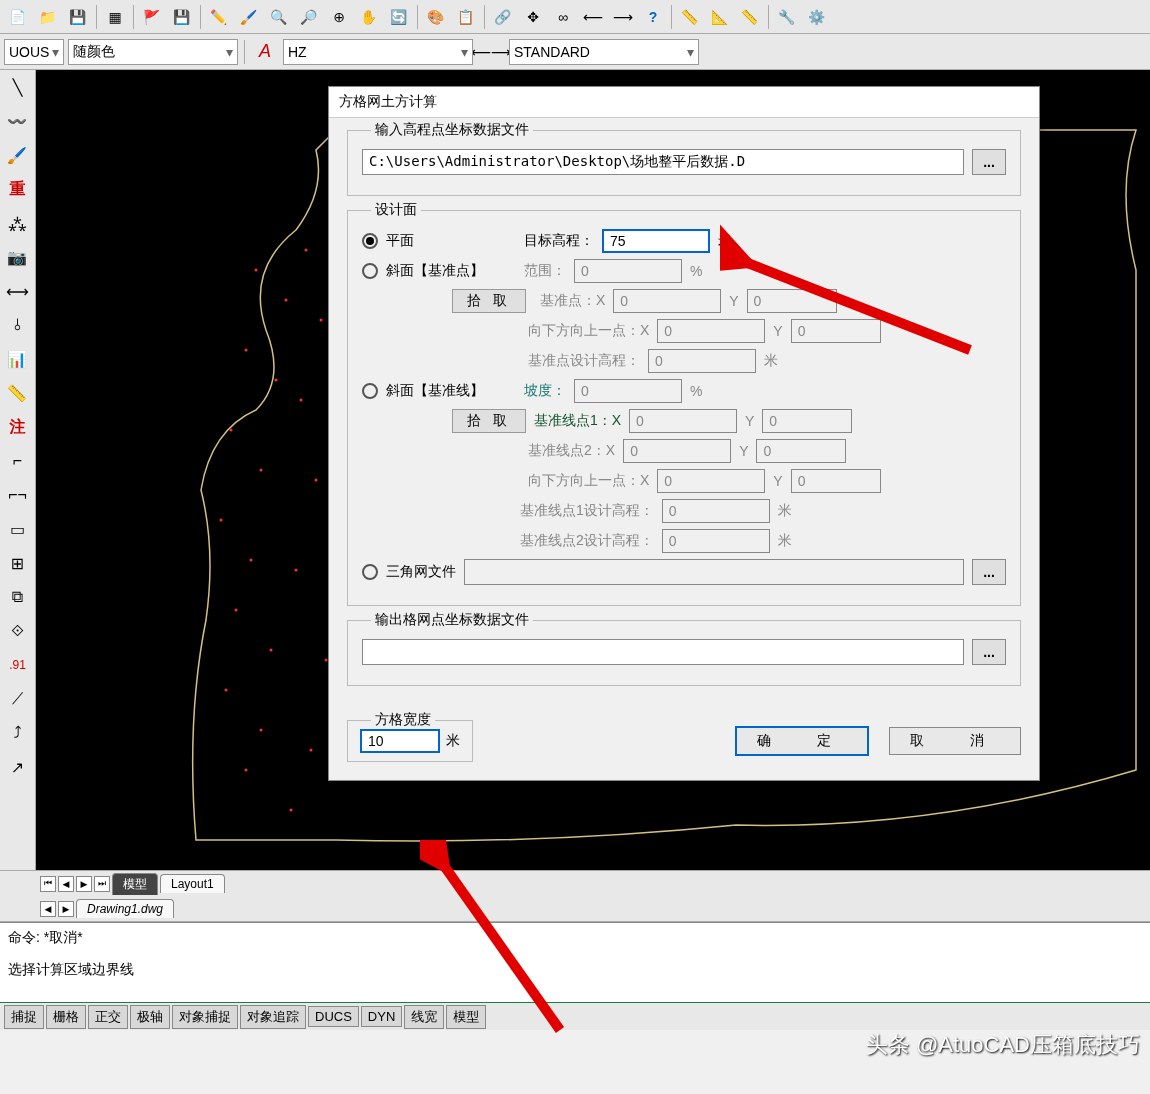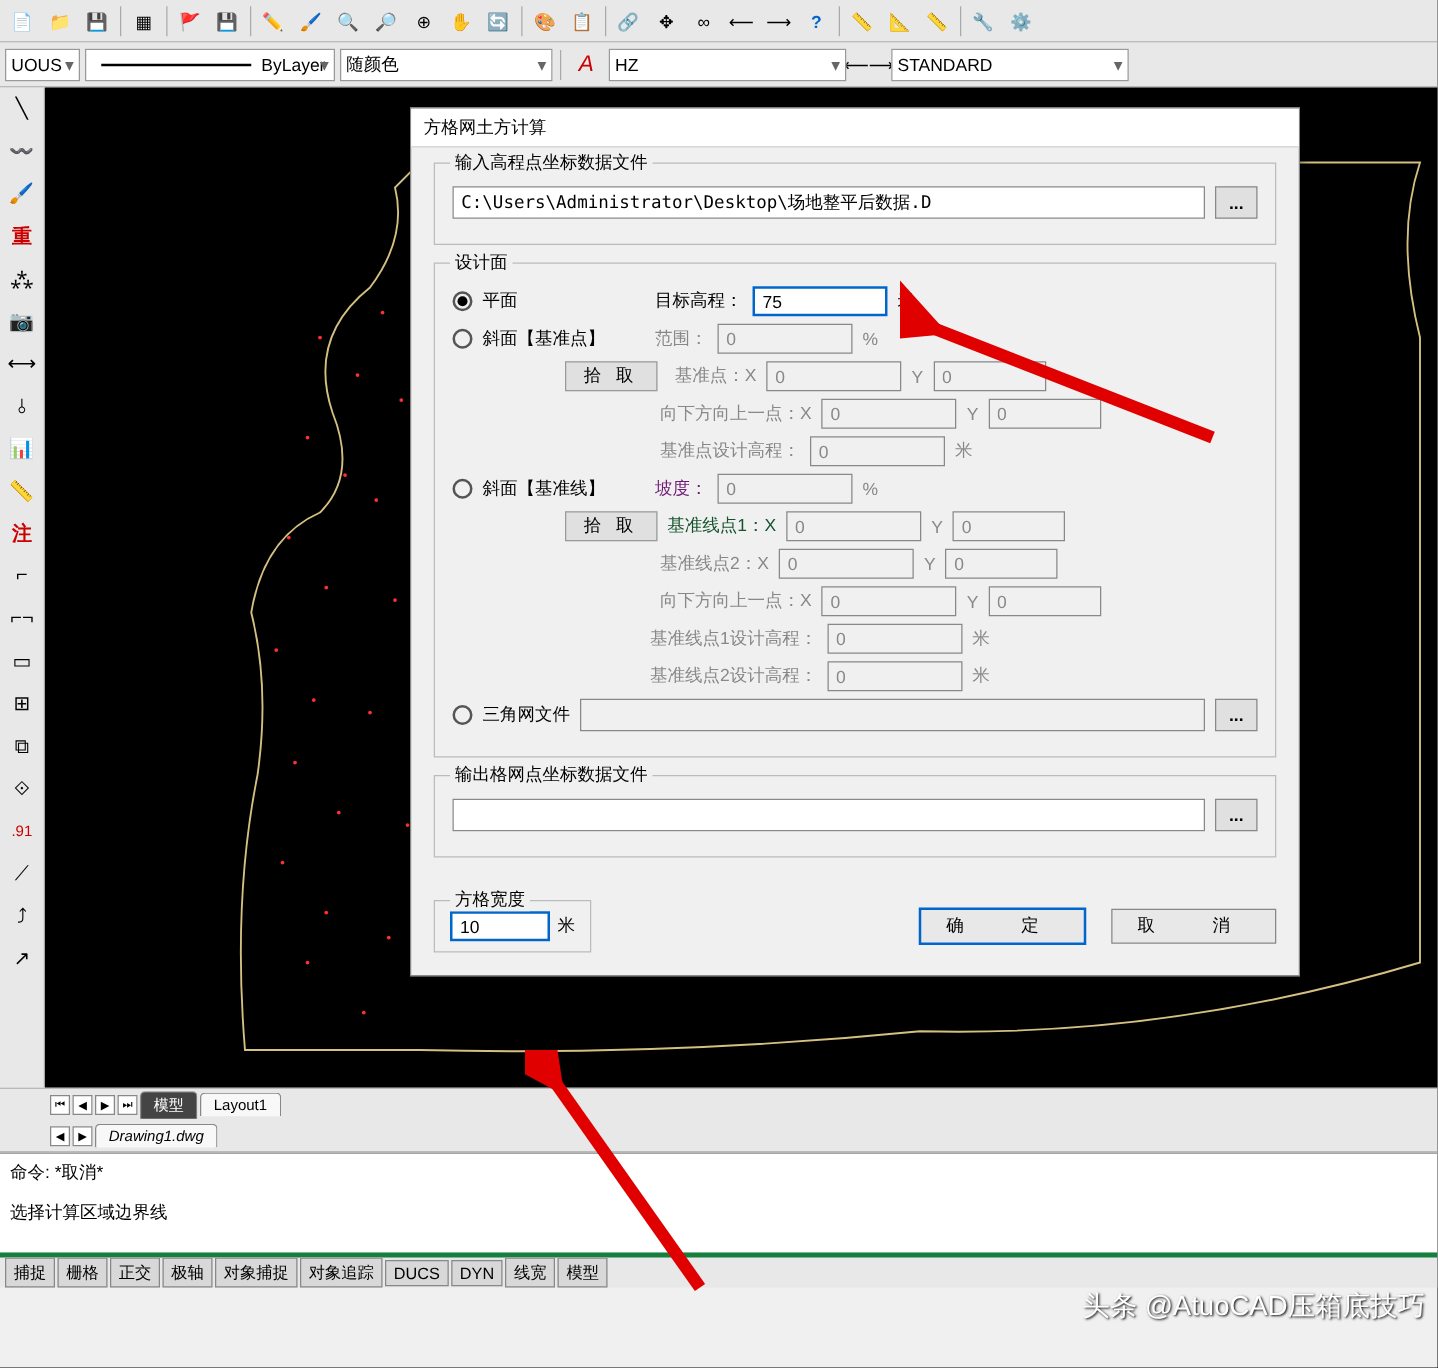--- a/index.html
+++ b/index.html
@@ -15,27 +15,27 @@
 .left-tools{width:36px;background:#e8e8e8;border-right:1px solid #aaa;display:flex;flex-direction:column;align-items:center;padding-top:2px;gap:4px}
 .lt-btn{width:30px;height:30px;display:flex;align-items:center;justify-content:center;cursor:pointer;font-size:16px}
 .canvas-area{flex:1;background:#000;position:relative;overflow:hidden}
 .tabs{background:#e8e8e8;border-top:1px solid #aaa;display:flex;align-items:center;height:26px;padding:0 4px;gap:2px}
 .tab{background:#f8f8f8;border:1px solid #888;border-bottom:none;padding:2px 10px;font-size:12px;cursor:pointer;border-radius:4px 4px 0 0}
 .tab.active{background:#444;color:#fff}
 .nav-btn{width:16px;height:16px;border:1px solid #888;background:#fff;font-size:9px;display:flex;align-items:center;justify-content:center;cursor:pointer}
 .file-tabs{background:#e8e8e8;display:flex;align-items:center;height:26px;padding:0 4px;gap:2px;border-bottom:1px solid #aaa}
 .cmd-area{background:#fff;border-top:1px solid #888;padding:4px 8px;height:80px;font-family:"SimSun"}
 .cmd-line{margin:2px 0}
-.status-bar{background:#e8e8e8;border-top:4px solid #15803d;display:flex;align-items:center;height:28px;padding:0 4px;gap:2px}
+.status-bar{background:#e8e8e8;border-top:1px solid #15803d;display:flex;align-items:center;height:28px;padding:0 4px;gap:2px}
 .sb-btn{border:1px solid #888;padding:2px 6px;background:#d8d8d8;cursor:pointer;font-size:13px}
 .dialog{position:absolute;left:328px;top:86px;width:712px;background:#f0f0f0;border:1px solid #888;box-shadow:2px 2px 8px rgba(0,0,0,.3);z-index:100}
 .dlg-title{background:#fff;padding:6px 10px;border-bottom:1px solid #ccc}
 .dlg-body{padding:12px 18px}
 .group{border:1px solid #bbb;margin-bottom:14px;padding:12px 14px 14px;position:relative}
-.group-label{position:absolute;top:-10px;left:12px;background:#f0f0f0;padding:0 4px}
+.group-label{position:absolute;top:-10px;left:23px;background:#f0f0f0;padding:0 4px}
 .txt-input{background:#fff;border:1px solid #888;height:26px;padding:2px 6px;font-family:monospace}
 .browse-btn{background:#e0e0e0;border:1px solid #888;width:34px;height:26px;display:flex;align-items:center;justify-content:center;cursor:pointer;font-weight:bold}
 .row{display:flex;align-items:center;margin:6px 0;gap:8px}
 .radio{width:16px;height:16px;border:2px solid #555;border-radius:50%;display:inline-flex;align-items:center;justify-content:center;cursor:pointer;flex-shrink:0}
 .radio.checked::after{content:"";width:8px;height:8px;background:#000;border-radius:50%}
 .lbl{min-width:auto}
 .num-box{background:#fff;border:1px solid #888;width:108px;height:24px;padding:2px 6px;color:#555}
 .num-box.dis{background:#f0f0f0;color:#888}
 .num-box.hl{border:2px solid #0066cc;background:#fff;color:#000;font-weight:normal}
 .pick-btn{background:#e0e0e0;border:1px solid #999;padding:2px 14px;cursor:pointer;letter-spacing:4px}
@@ -81,24 +81,20 @@
   <div class="tb-btn">📐</div>
   <div class="tb-btn">📏</div>
   <div class="sep"></div>
   <div class="tb-btn">🔧</div>
   <div class="tb-btn">⚙️</div>
 </div>
 
 <div class="ribbon2">
   <div class="combo" style="width:60px">
       <span>UOUS</span>
-    </div>
-  <div class="combo" style="width:200px">
-      <span class="line-sample"></span>
-      <span>ByLayer</span>
     </div>
   <div class="combo" style="width:170px">
       <span>随颜色</span>
     </div>
   <div class="sep"></div>
   <div class="tb-btn" style="font-style:italic;font-size:18px;color:#c00">A</div>
   <div class="combo" style="width:190px">
       <span>HZ</span>
     </div>
   <div class="tb-btn">⟵⟶</div>
@@ -241,21 +237,21 @@
       <div class="row" style="padding-left:90px">
         <span style="width:68px"></span>
         <span class="lbl" style="color:#888">基准点设计高程：</span>
         <input class="num-box dis" value="0" style="">
         <span class="lbl" style="color:#888">米</span>
       </div>
 
       <div class="row">
         <span class="radio"></span>
         <span class="lbl" style="width:130px">斜面【基准线】</span>
-        <span class="lbl" style="color:#701a75">坡度：</span>
+        <span class="lbl" style="color:#0f766e">坡度：</span>
         <input class="num-box dis" value="0" style="">
         <span class="lbl" style="color:#888">%</span>
       </div>
       <div class="row" style="padding-left:90px">
         <button class="pick-btn">拾 取</button>
         <span class="lbl" style="color:#14532d">基准线点1：X</span>
         <input class="num-box dis" value="0" style="">
         <span class="lbl" style="color:#888">Y</span>
         <input class="num-box dis" style="width: 90px;" value="0">
       </div>

